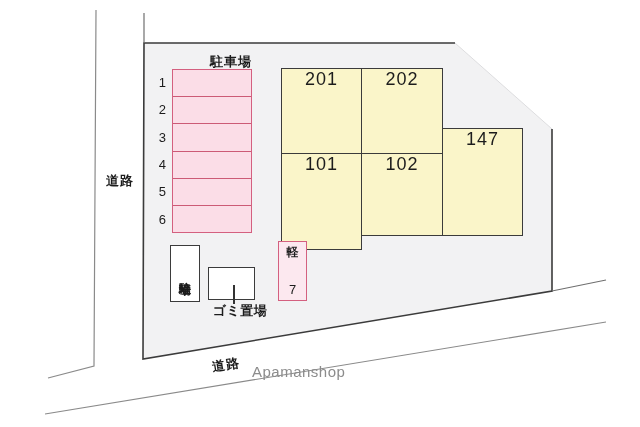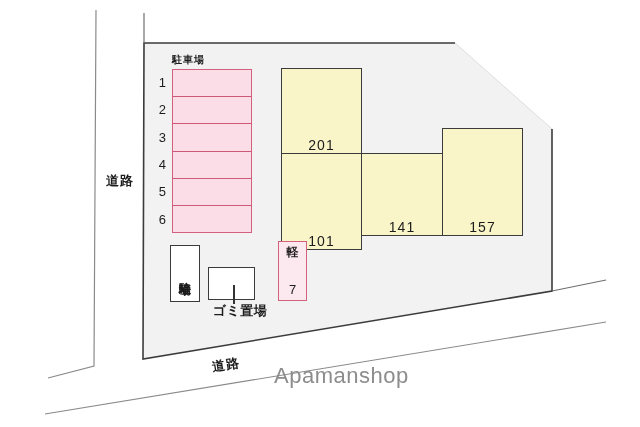--- a/index.html
+++ b/index.html
@@ -4,40 +4,40 @@
 <style>
   html,body{margin:0;padding:0;background:#fff;}
   .canvas{
     position:relative;width:640px;height:427px;background:#fff;overflow:hidden;
     font-family:"Liberation Sans","DejaVu Sans",sans-serif;color:var(--text,#1c1c1c);
   }
   .canvas svg{position:absolute;left:0;top:0;}
   .abs{position:absolute;box-sizing:border-box;}
   .jp{font-weight:bold;}
   .road-label{font-size:13px;letter-spacing:1px;text-align:center;}
-  .parking-title{font-size:10px;text-align:left;letter-spacing:1px;}
+  .parking-title{font-size:13px;text-align:right;letter-spacing:1px;}
   .parking-block{
     left:172px;top:69px;width:80px;height:164px;
     background:var(--pink-fill);border:1.4px solid var(--pink-border);
     display:flex;flex-direction:column;
   }
   .parking-row{flex:1;}
   .parking-row:not(:last-child){border-bottom:1px solid var(--pink-divider);}
   .space-numbers{
     left:146px;top:69px;width:22px;height:164px;
     display:flex;flex-direction:column;
   }
   .space-numbers div{
     flex:1;display:flex;align-items:center;justify-content:flex-end;
     font-size:13px;padding-right:2px;
   }
   .unit{
     background:var(--yellow-fill);border:1.4px solid var(--boundary);
-    display:flex;align-items:flex-end;justify-content:center;
-    font-size:14px;letter-spacing:1px;
+    display:flex;align-items:flex-start;justify-content:center;
+    font-size:18px;letter-spacing:1px;
   }
   .whitebox{background:#fff;border:1.4px solid var(--boundary);}
   .bicycle{
     left:170px;top:245px;width:30px;height:57px;
     display:flex;align-items:center;justify-content:center;
   }
   .bicycle span{
     writing-mode:vertical-rl;text-orientation:upright;
     font-size:12px;line-height:1;letter-spacing:1px;
   }
@@ -46,21 +46,21 @@
   .leader{left:233px;top:285px;width:2px;height:19px;background:#333;}
   .kei{
     left:278px;top:241px;width:29px;height:60px;
     background:var(--kei-fill);border:1.6px solid var(--pink-border);
     display:flex;flex-direction:column;align-items:center;justify-content:space-between;
     padding:2px 0 3px 0;
   }
   .kei .kei-label{font-size:12px;}
   .kei .kei-num{font-size:13px;}
   .watermark{
-    left:274px;top:363px;width:140px;font-size:22px;letter-spacing:0.5px;
+    left:252px;top:363px;width:140px;font-size:15px;letter-spacing:0.5px;
     color:var(--watermark-gray);font-weight:normal;
   }
 </style>
 </head>
 <body>
 
 <div class="canvas">
 
   <svg width="640" height="427" viewBox="0 0 640 427">
 
@@ -98,28 +98,31 @@
     <div>2</div>
     <div>3</div>
     <div>4</div>
     <div>5</div>
     <div>6</div>
   </div>
 
   <div class="abs unit" style="left:281px;top:68px;width:81px;height:86px;">
     <span>201</span>
   </div>
+  <div class="abs unit" style="left:361px;top:68px;width:82px;height:86px;">
+    <span>202</span>
+  </div>
   <div class="abs unit" style="left:281px;top:153px;width:81px;height:97px;">
     <span>101</span>
   </div>
   <div class="abs unit" style="left:361px;top:153px;width:82px;height:83px;">
-    <span>141</span>
+    <span>102</span>
   </div>
   <div class="abs unit" style="left:442px;top:128px;width:81px;height:108px;">
-    <span>157</span>
+    <span>147</span>
   </div>
 
   <div class="abs whitebox bicycle">
     <span class="jp">駐輪場</span>
   </div>
 
   <div class="abs whitebox garbage-box"></div>
   <div class="abs leader"></div>
   <div class="abs jp garbage-label">ゴミ置場</div>
 

